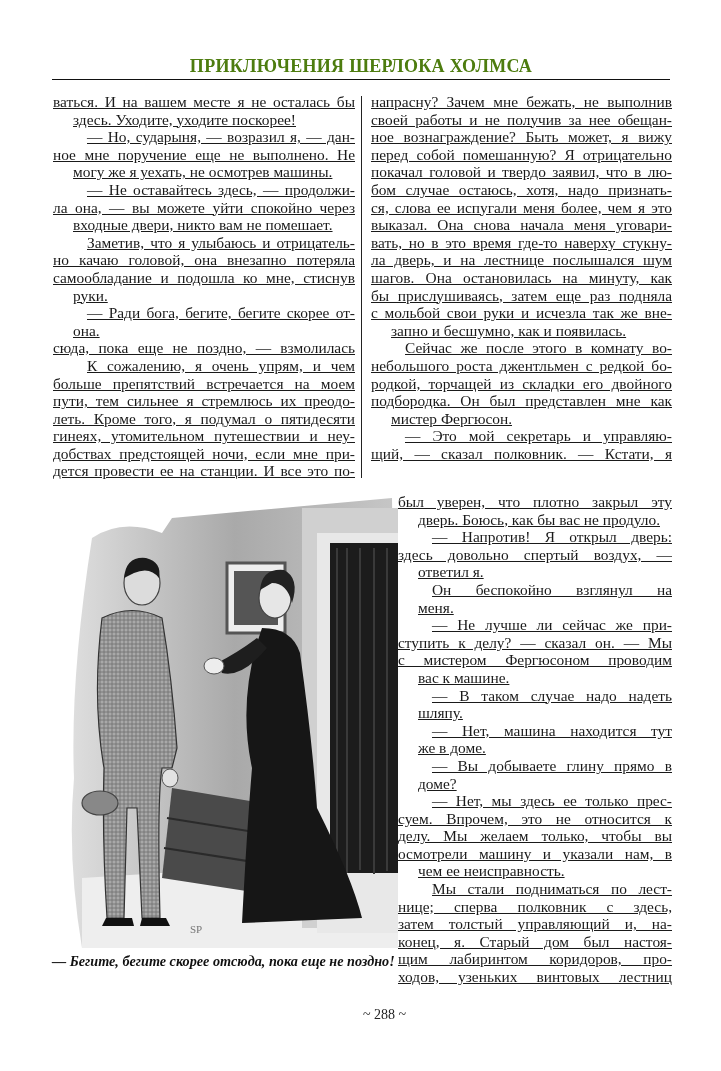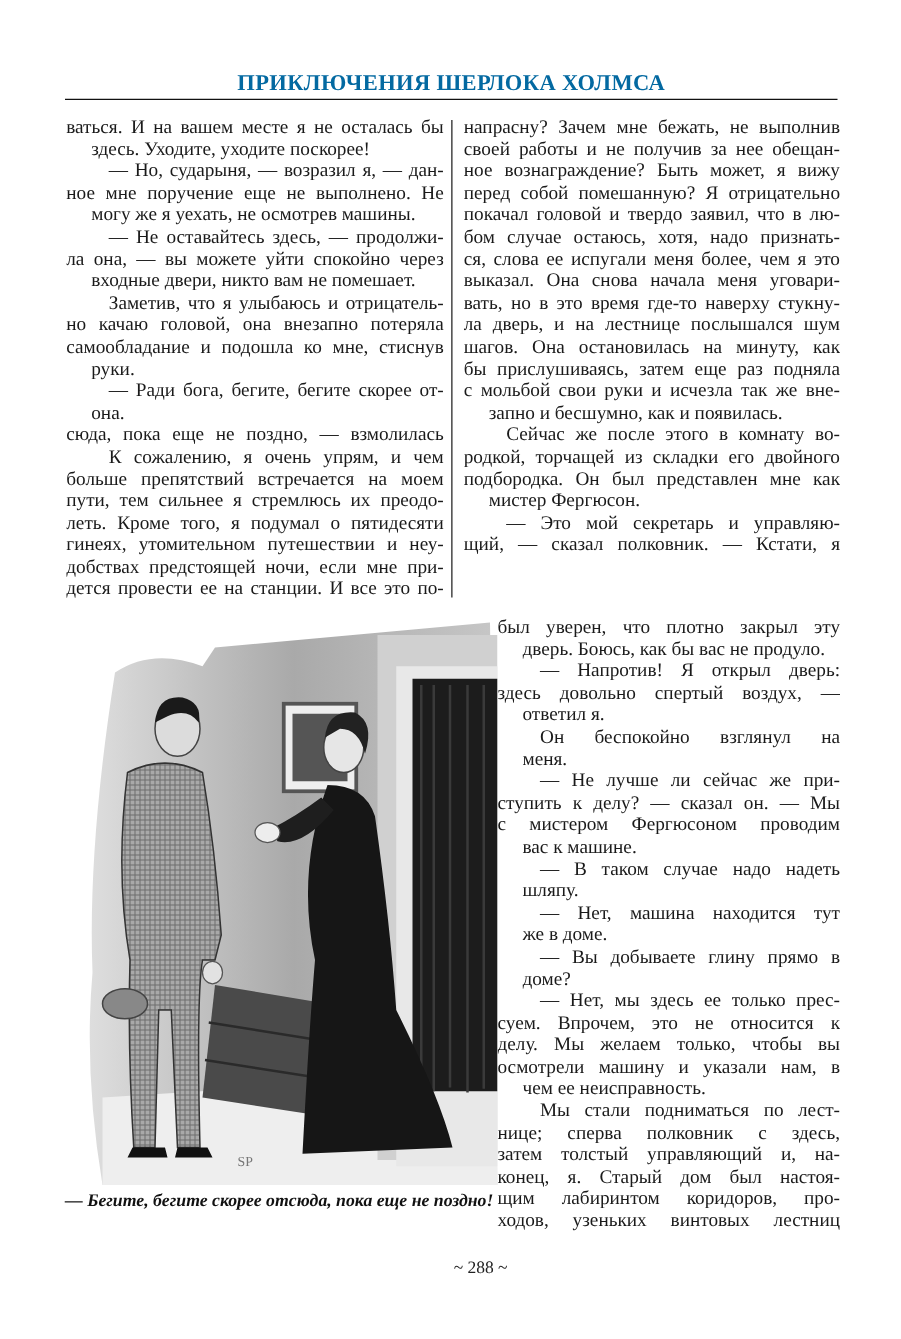--- a/index.html
+++ b/index.html
@@ -4,33 +4,33 @@
   <style>
     html, body { margin: 0; padding: 0; background: #ffffff; }
     body {
       width: 721px; height: 1071px; position: relative; overflow: hidden;
       font-family: "Liberation Serif", "DejaVu Serif", serif;
       color: #1a1a1a;
     }
     .running-head {
       position: absolute; left: 52px; top: 56px; width: 618px;
       text-align: center; font-weight: bold; font-size: 18px; letter-spacing: 0.3px;
-      color: #0369a1;
+      color: #4d7c0f;
     }
     .head-rule {
       position: absolute; left: 52px; top: 79px; width: 618px; height: 0;
       border-top: 1.4px solid #111;
     }
     .col-divider {
       position: absolute; left: 361px; top: 96px; width: 0; height: 382px;
       border-left: 1.2px solid #222;
     }
     .col {
       position: absolute; font-size: 15.4px; line-height: 17.6px;
-      text-align: justify; hyphens: manual;
+      text-align: justify; hyphens: manual; text-decoration: underline;
     }
     .col-left { left: 53px; top: 93px; width: 302px; }
     .col-right-top { left: 371px; top: 93px; width: 301px; }
     .col-right-bottom { left: 398px; top: 493px; width: 274px; }
 
     .line { display: block; text-align: justify; text-align-last: justify; white-space: nowrap; overflow: hidden; }
     .line.last { text-align-last: left; margin-left: 20px; }
     .line.indent { padding-left: 34px; }
 
     .illustration {
@@ -88,20 +88,21 @@
     <span class="line">бом случае остаюсь, хотя, надо признать-</span>
     <span class="line">ся, слова ее испугали меня более, чем я это</span>
     <span class="line">выказал. Она снова начала меня уговари-</span>
     <span class="line">вать, но в это время где-то наверху стукну-</span>
     <span class="line">ла дверь, и на лестнице послышался шум</span>
     <span class="line">шагов. Она остановилась на минуту, как</span>
     <span class="line">бы прислушиваясь, затем еще раз подняла</span>
     <span class="line">с мольбой свои руки и исчезла так же вне-</span>
     <span class="line last">запно и бесшумно, как и появилась.</span>
     <span class="line indent">Сейчас же после этого в комнату во-</span>
+    <span class="line">небольшого роста джентльмен с редкой бо-</span>
     <span class="line">родкой, торчащей из складки его двойного</span>
     <span class="line">подбородка. Он был представлен мне как</span>
     <span class="line last">мистер Фергюсон.</span>
     <span class="line indent">— Это мой секретарь и управляю-</span>
     <span class="line">щий, — сказал полковник. — Кстати, я</span>
   </div>
 <div class="col col-right-bottom">
     <span class="line">был уверен, что плотно закрыл эту</span>
     <span class="line last">дверь. Боюсь, как бы вас не продуло.</span>
     <span class="line indent">— Напротив! Я открыл дверь:</span>

